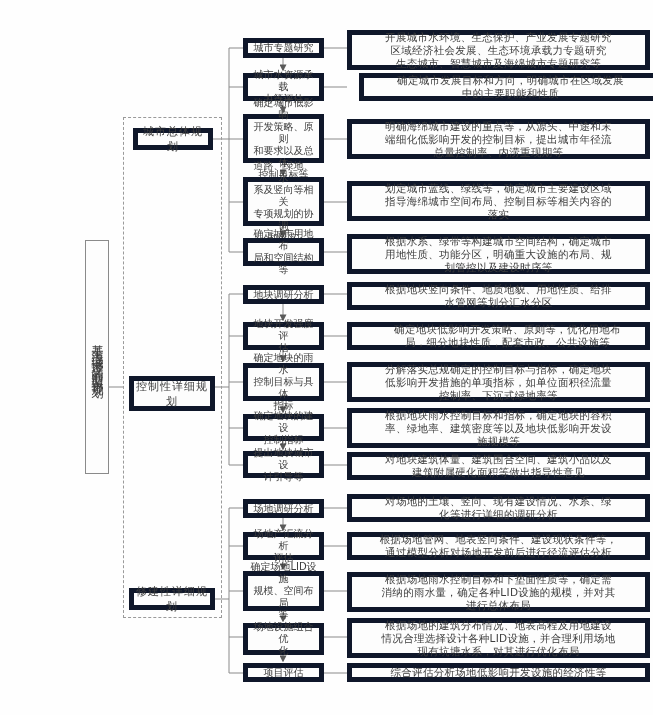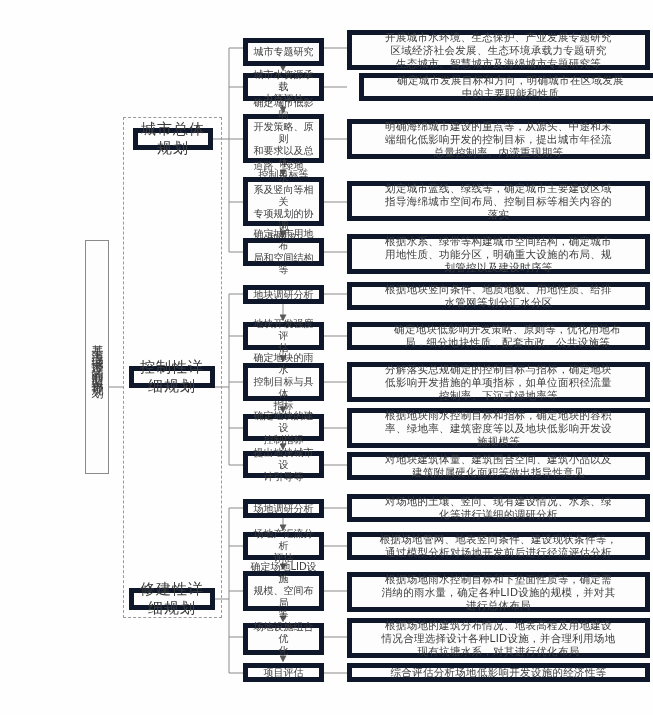--- a/index.html
+++ b/index.html
@@ -4,21 +4,21 @@
 <style>
   html,body{margin:0;padding:0;background:#ffffff;}
   .page{position:relative;width:653px;height:715px;background:#fefefe;overflow:hidden;
         font-family:"DejaVu Sans","Liberation Sans",sans-serif;}
   svg.wires{position:absolute;left:0;top:0;z-index:1;}
   .box{position:absolute;z-index:2;box-sizing:border-box;border:5px solid #0f172a;background:#fdfdfd;
        display:flex;align-items:center;justify-content:center;text-align:center;color:#3c3c3c;}
   .step{left:243px;width:81px;font-size:10px;line-height:12px;white-space:pre-line;padding:1px 2px;}
   .detail{left:347px;width:303px;font-size:10.5px;line-height:13px;white-space:pre-line;
           letter-spacing:0.3px;padding:1px 6px;}
-  .stage{font-size:15px;letter-spacing:1px;z-index:3;}
+  .stage{font-size:11px;letter-spacing:1px;z-index:3;}
   .dashed-rect{position:absolute;left:123px;top:117px;width:97px;height:499px;z-index:2;
                border:1px dashed #9a9a9a;background:transparent;}
   .vtitle{position:absolute;left:85px;top:240px;width:24px;height:234px;z-index:2;box-sizing:border-box;
           border:1px solid #8a8a8a;background:#fdfdfd;writing-mode:vertical-rl;
           display:flex;align-items:center;justify-content:center;
           font-size:12px;letter-spacing:3px;color:#3c3c3c;}
   .caption{position:absolute;left:0;right:0;top:689px;z-index:2;text-align:center;
            font-weight:bold;font-size:12.5px;color:#222;}
 </style>
 </head>
@@ -91,24 +91,24 @@
         <line x1="283" y1="651" x2="283" y2="661" marker-end="url(#ah)"></line>
       </g>
     </g>
   </svg>
 
   <div class="vtitle">基于海绵城市理念的新型城市规划</div>
 
   <div class="dashed-rect"></div>
 
   <div class="box stage" style="left:133px;top:128px;width:80px;height:22px;">城市总体规划</div>
-  <div class="box stage" style="left:129px;top:366px;width:86px;height:22px;">控制性详细规划</div>
+  <div class="box stage" style="left:129px;top:376px;width:86px;height:35px;">控制性详细规划</div>
   <div class="box stage" style="left:129px;top:588px;width:86px;height:22px;">修建性详细规划</div>
 
-  <div class="box step" style="top:38px;height:28px;">城市专题研究</div>
+  <div class="box step" style="top:38px;height:20px;">城市专题研究</div>
   <div class="box step" style="top:73px;height:28px;">城市水资源承载
 力等评估</div>
   <div class="box step" style="top:114px;height:49px;">确定城市低影响
 开发策略、原则
 和要求以及总体
 控制目标等</div>
   <div class="box step" style="top:177px;height:49px;">道路、绿地、水
 系及竖向等相关
 专项规划的协调
 和落实</div>

